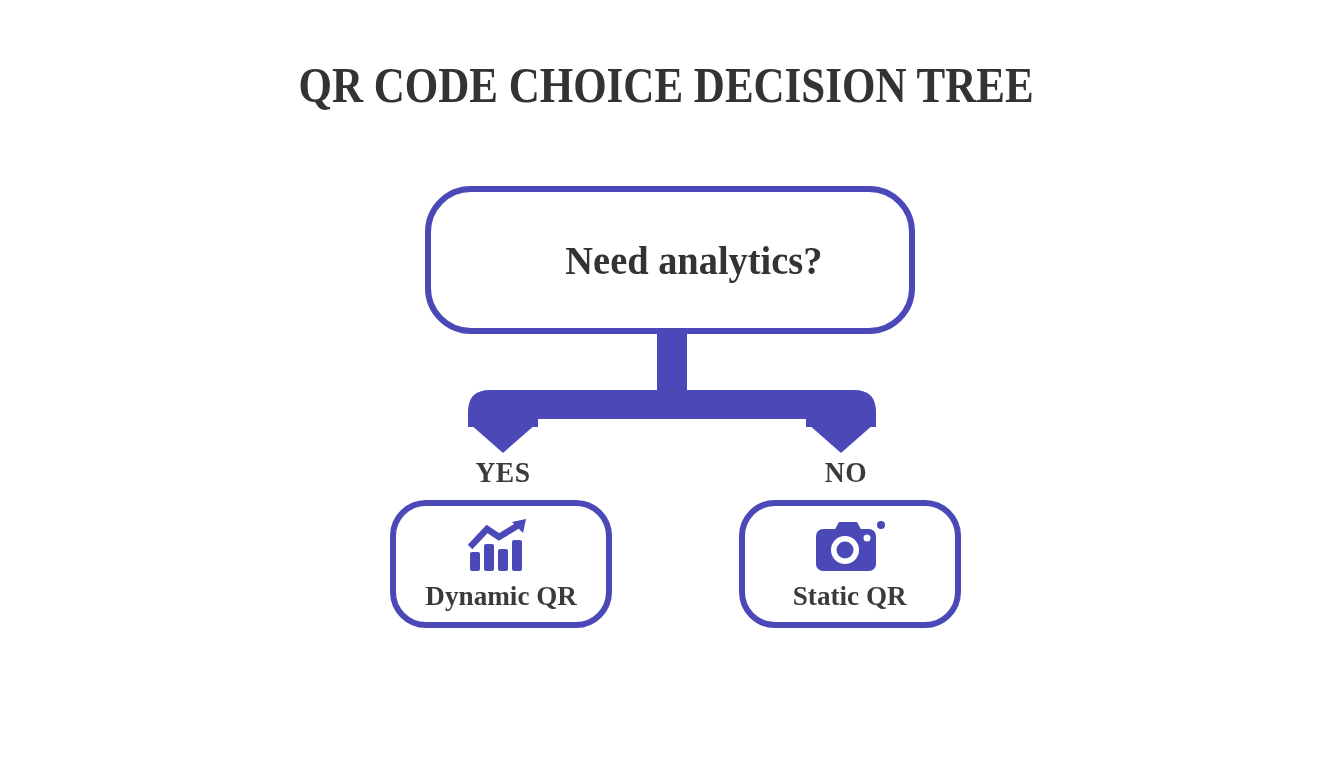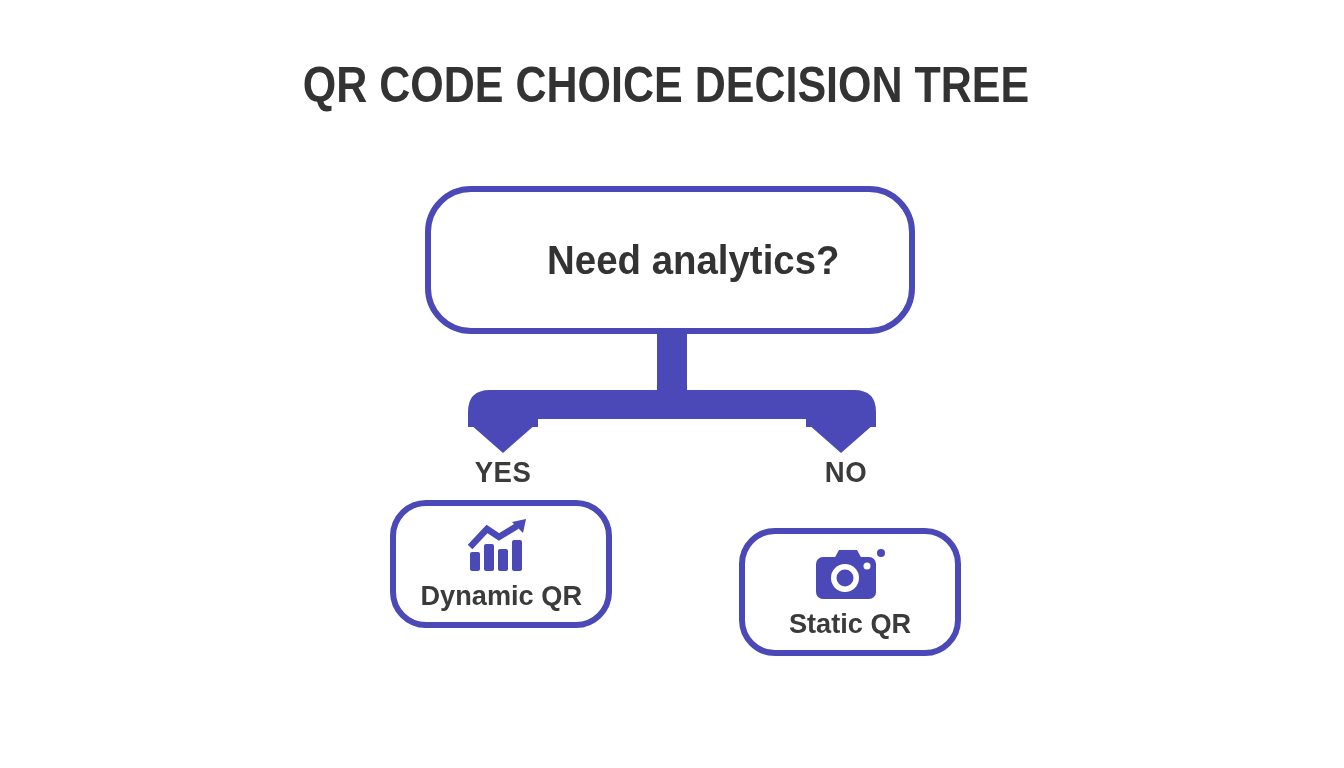--- a/index.html
+++ b/index.html
@@ -10,20 +10,21 @@
   }
   * { margin: 0; padding: 0; box-sizing: border-box; }
   html, body { width: 1344px; height: 768px; background: var(--background); }
   body { font-family: "Liberation Sans", sans-serif; }
   .page {
     position: relative;
     width: 1332px;
     height: 768px;
     background: var(--background);
     overflow: hidden;
+    font-family: Liberation Serif, serif;
   }
   .title {
     position: absolute;
     left: 0; right: 0;
     top: 56px;
     text-align: center;
     font-size: 50px;
     font-weight: bold;
     letter-spacing: 0px;
     color: var(--title-text);
@@ -81,21 +82,21 @@
     border-radius: 36px;
     background: var(--background);
     display: flex;
     flex-direction: column;
     align-items: center;
     justify-content: center;
     gap: 9px;
     padding-top: 2px;
   }
   .leaf-left  { left: 390px; }
-  .leaf-right { left: 739px; margin-top: 28px; }
+  .leaf-right { left: 739px; }
   .leaf-icon { display: block; }
   .leaf-icon .glyph { fill: var(--accent); }
   .leaf-icon .glyph-stroke { stroke: var(--accent); fill: none; }
   .leaf-label {
     font-size: 28px;
     font-weight: bold;
     color: var(--label-text);
     white-space: nowrap;
     transform: scaleX(0.97);
   }

